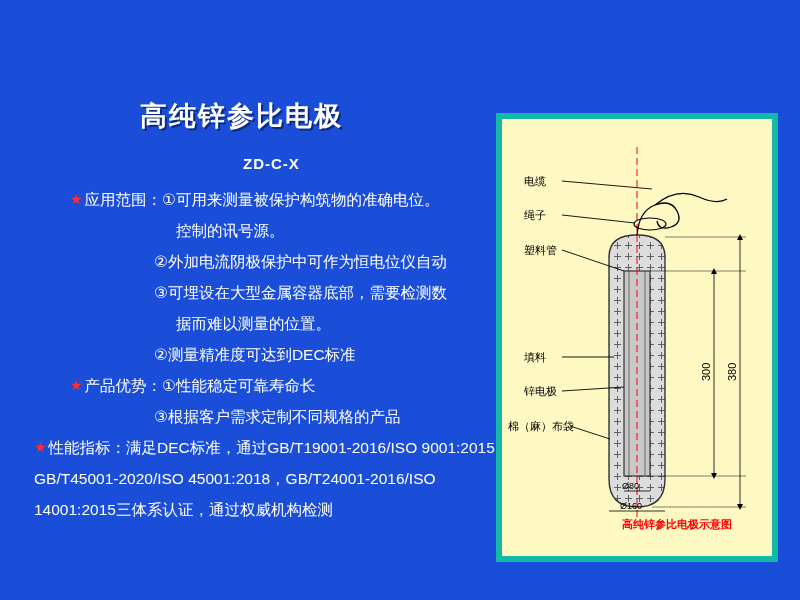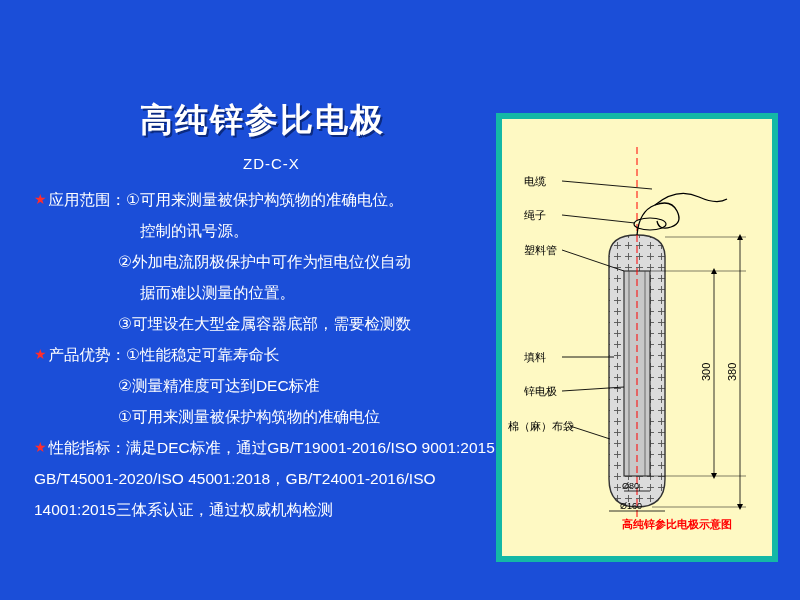--- a/index.html
+++ b/index.html
@@ -5,36 +5,36 @@
   html,body{margin:0;padding:0;}
   body{
     width:800px;height:600px;overflow:hidden;
     background:#1b4ed8;
     font-family:"Liberation Sans","DejaVu Sans",sans-serif;
     position:relative;
   }
   
   .title{
     position:absolute;left:140px;top:98px;
-    font-size:33px;font-weight:bold;color:#ffffff;
+    font-size:27px;font-weight:bold;color:#ffffff;
     letter-spacing:2px;
     text-shadow:2px 2px 0 #0b2a80;
     white-space:nowrap;
   }
   .subtitle{
     position:absolute;left:243px;top:155px;
-    font-size:15px;font-weight:normal;color:#ffffff;
+    font-size:15px;font-weight:bold;color:#ffffff;
     letter-spacing:1px;white-space:nowrap;
   }
   
   .content{
     position:absolute;left:34px;top:184px;width:480px;
     color:#ffffff;font-size:15.5px;line-height:31px;
   }
-  .line{white-space:nowrap;position:relative;}
+  .line{white-space:nowrap;position:relative;margin-left:36px;}
   .wrapline{white-space:normal;position:relative;}
   .star{
     color:#ff2d2d;font-size:14px;margin-right:2px;
     display:inline-block;vertical-align:1px;
   }
   .lbl{font-weight:normal;}
   .indent1{padding-left:84px;}
   .indent2{padding-left:106px;}
   
   .panel{
@@ -53,28 +53,28 @@
 <div class="title">高纯锌参比电极</div>
 <div class="subtitle">ZD-C-X</div>
 
 <div class="content">
 
   <div class="line">
     <span class="star">★</span><span class="lbl">应用范围：</span><span>①可用来测量被保护构筑物的准确电位。</span>
   </div>
   <div class="line indent2"><span>控制的讯号源。</span></div>
   <div class="line indent1"><span>②外加电流阴极保护中可作为恒电位仪自动</span></div>
+  <div class="line indent1"><span>③可埋设在大型金属容器底部，需要检测数</span></div>
   <div class="line indent2"><span>据而难以测量的位置。</span></div>
-  <div class="line indent1"><span>③可埋设在大型金属容器底部，需要检测数</span></div>
 
+  <div class="line indent1"><span>②测量精准度可达到DEC标准</span></div>
   <div class="line">
     <span class="star">★</span><span class="lbl">产品优势：</span><span>①性能稳定可靠寿命长</span>
   </div>
-  <div class="line indent1"><span>②测量精准度可达到DEC标准</span></div>
-  <div class="line indent1"><span>①可用来测量被保护构筑物的准确电位</span></div>
+  <div class="line indent1"><span>③根据客户需求定制不同规格的产品</span></div>
 
   <div class="wrapline">
     <span class="star">★</span><span class="lbl">性能指标：</span><span>满足DEC标准，通过GB/T19001-2016/ISO 9001:2015，GB/T45001-2020/ISO 45001:2018，GB/T24001-2016/ISO 14001:2015三体系认证，通过权威机构检测</span>
   </div>
 
 
 </div>
 
 <div class="panel">
   <svg width="270" height="437" viewBox="0 0 270 437">

